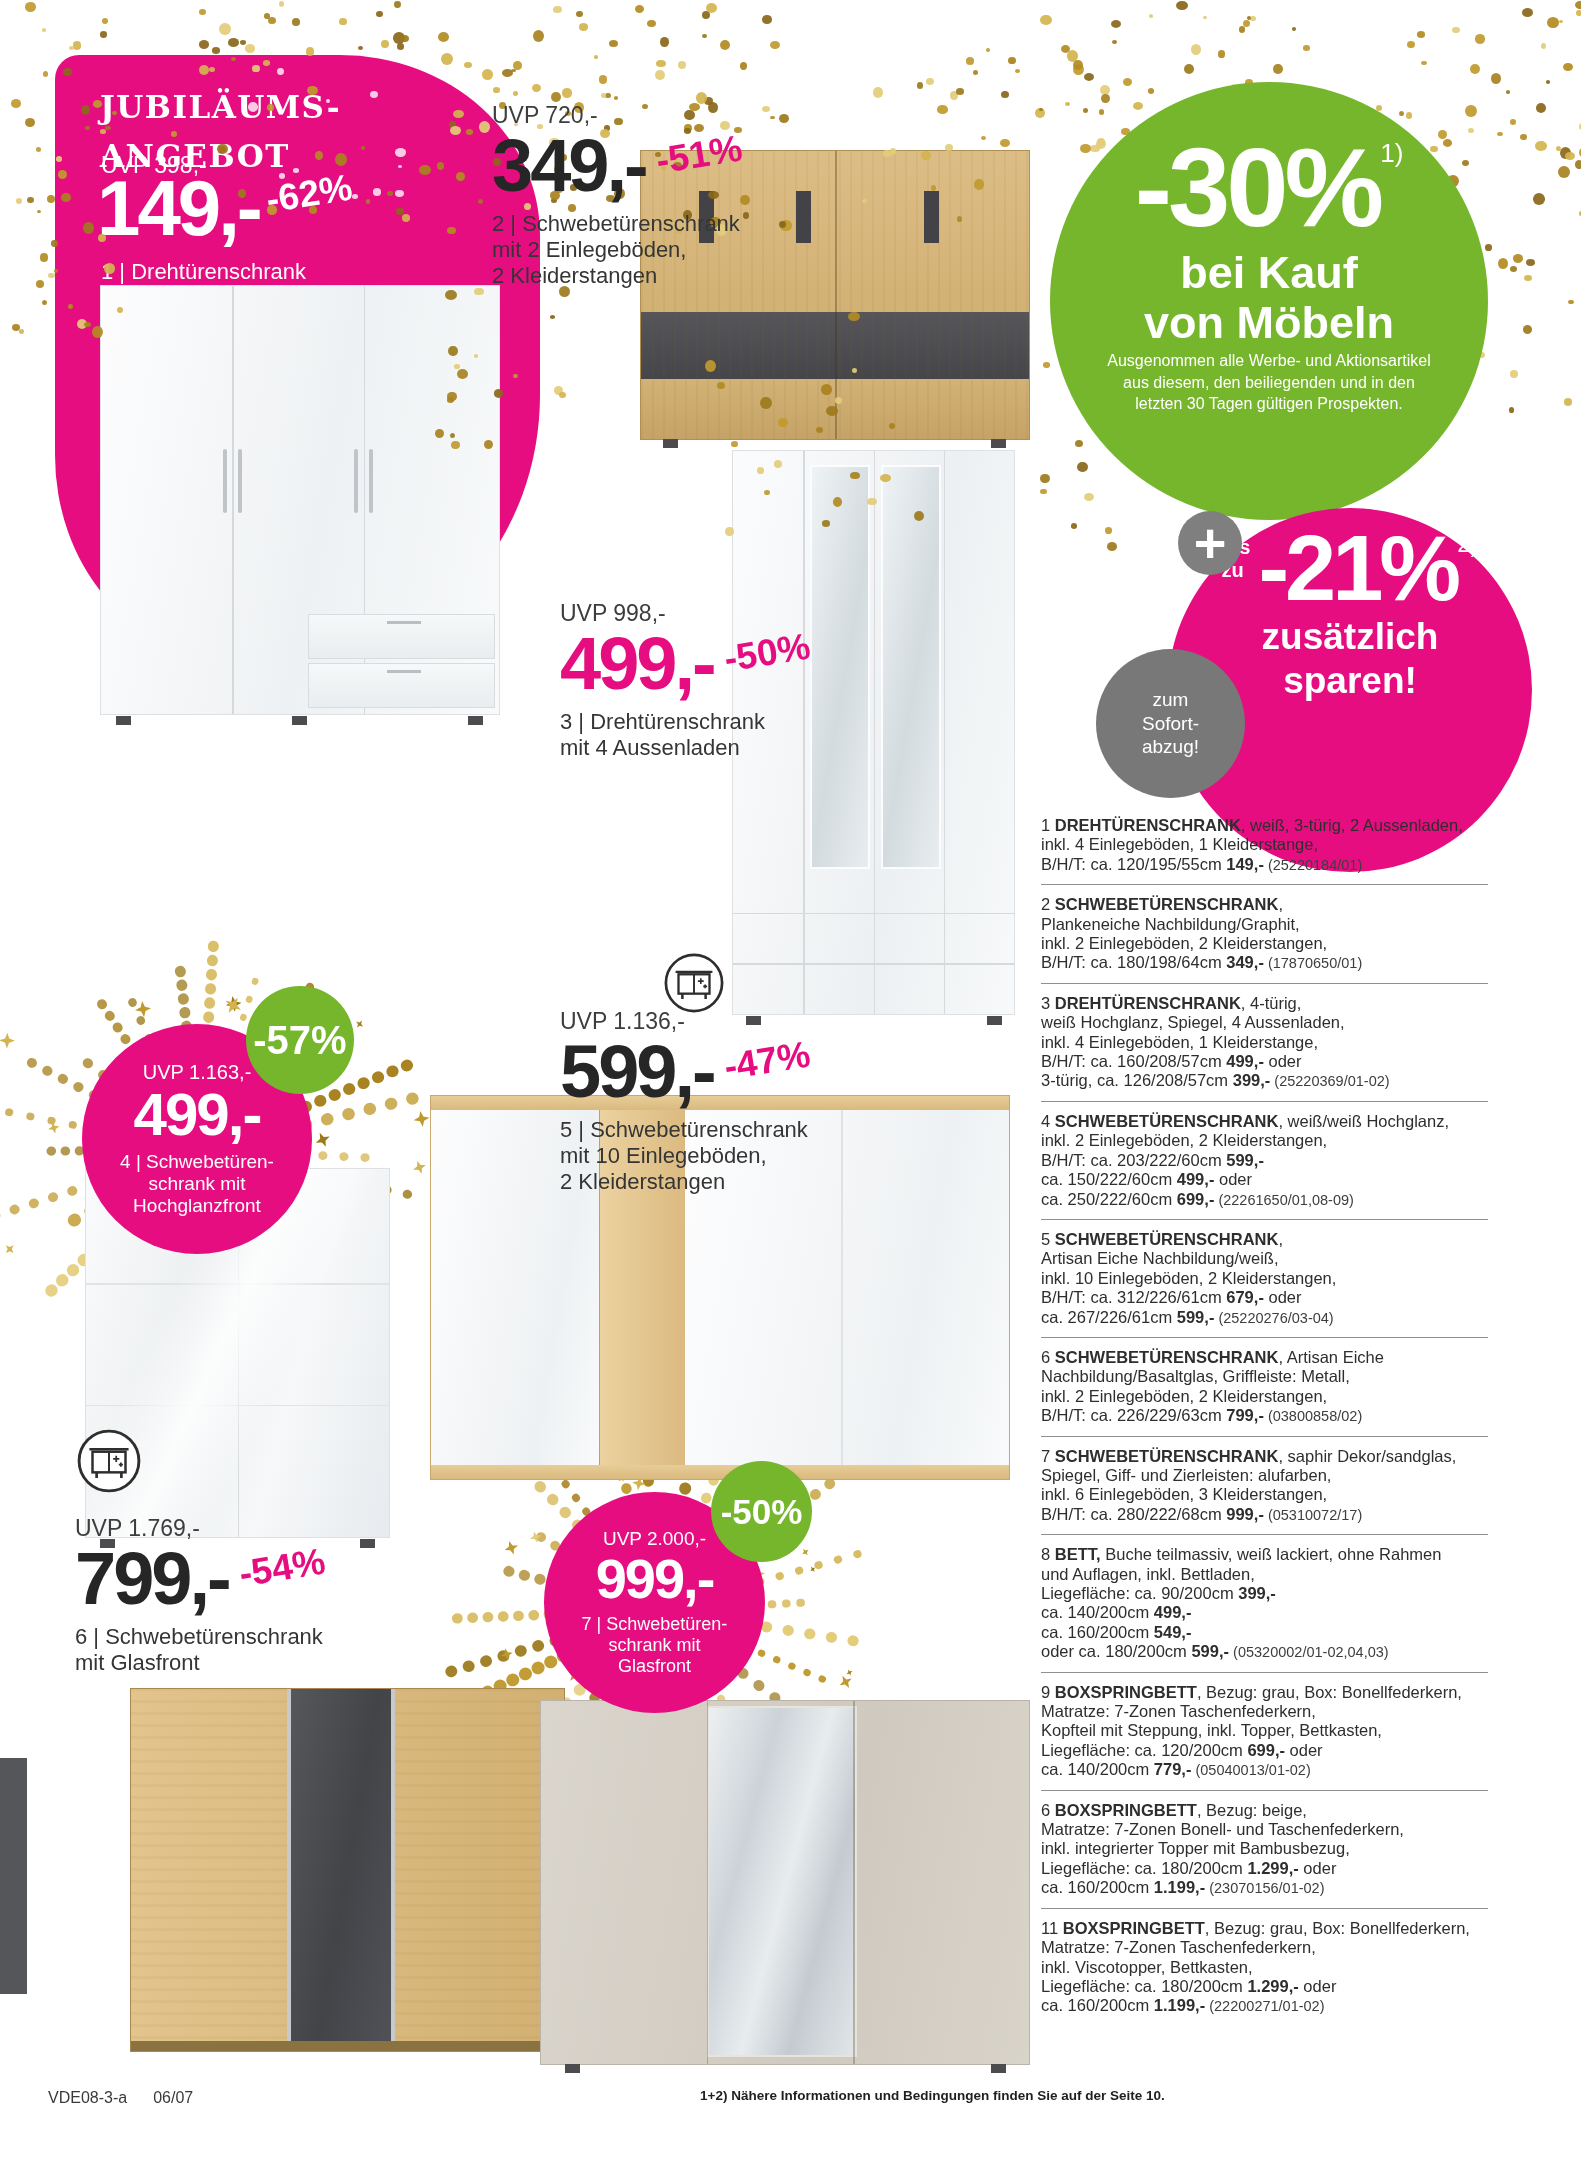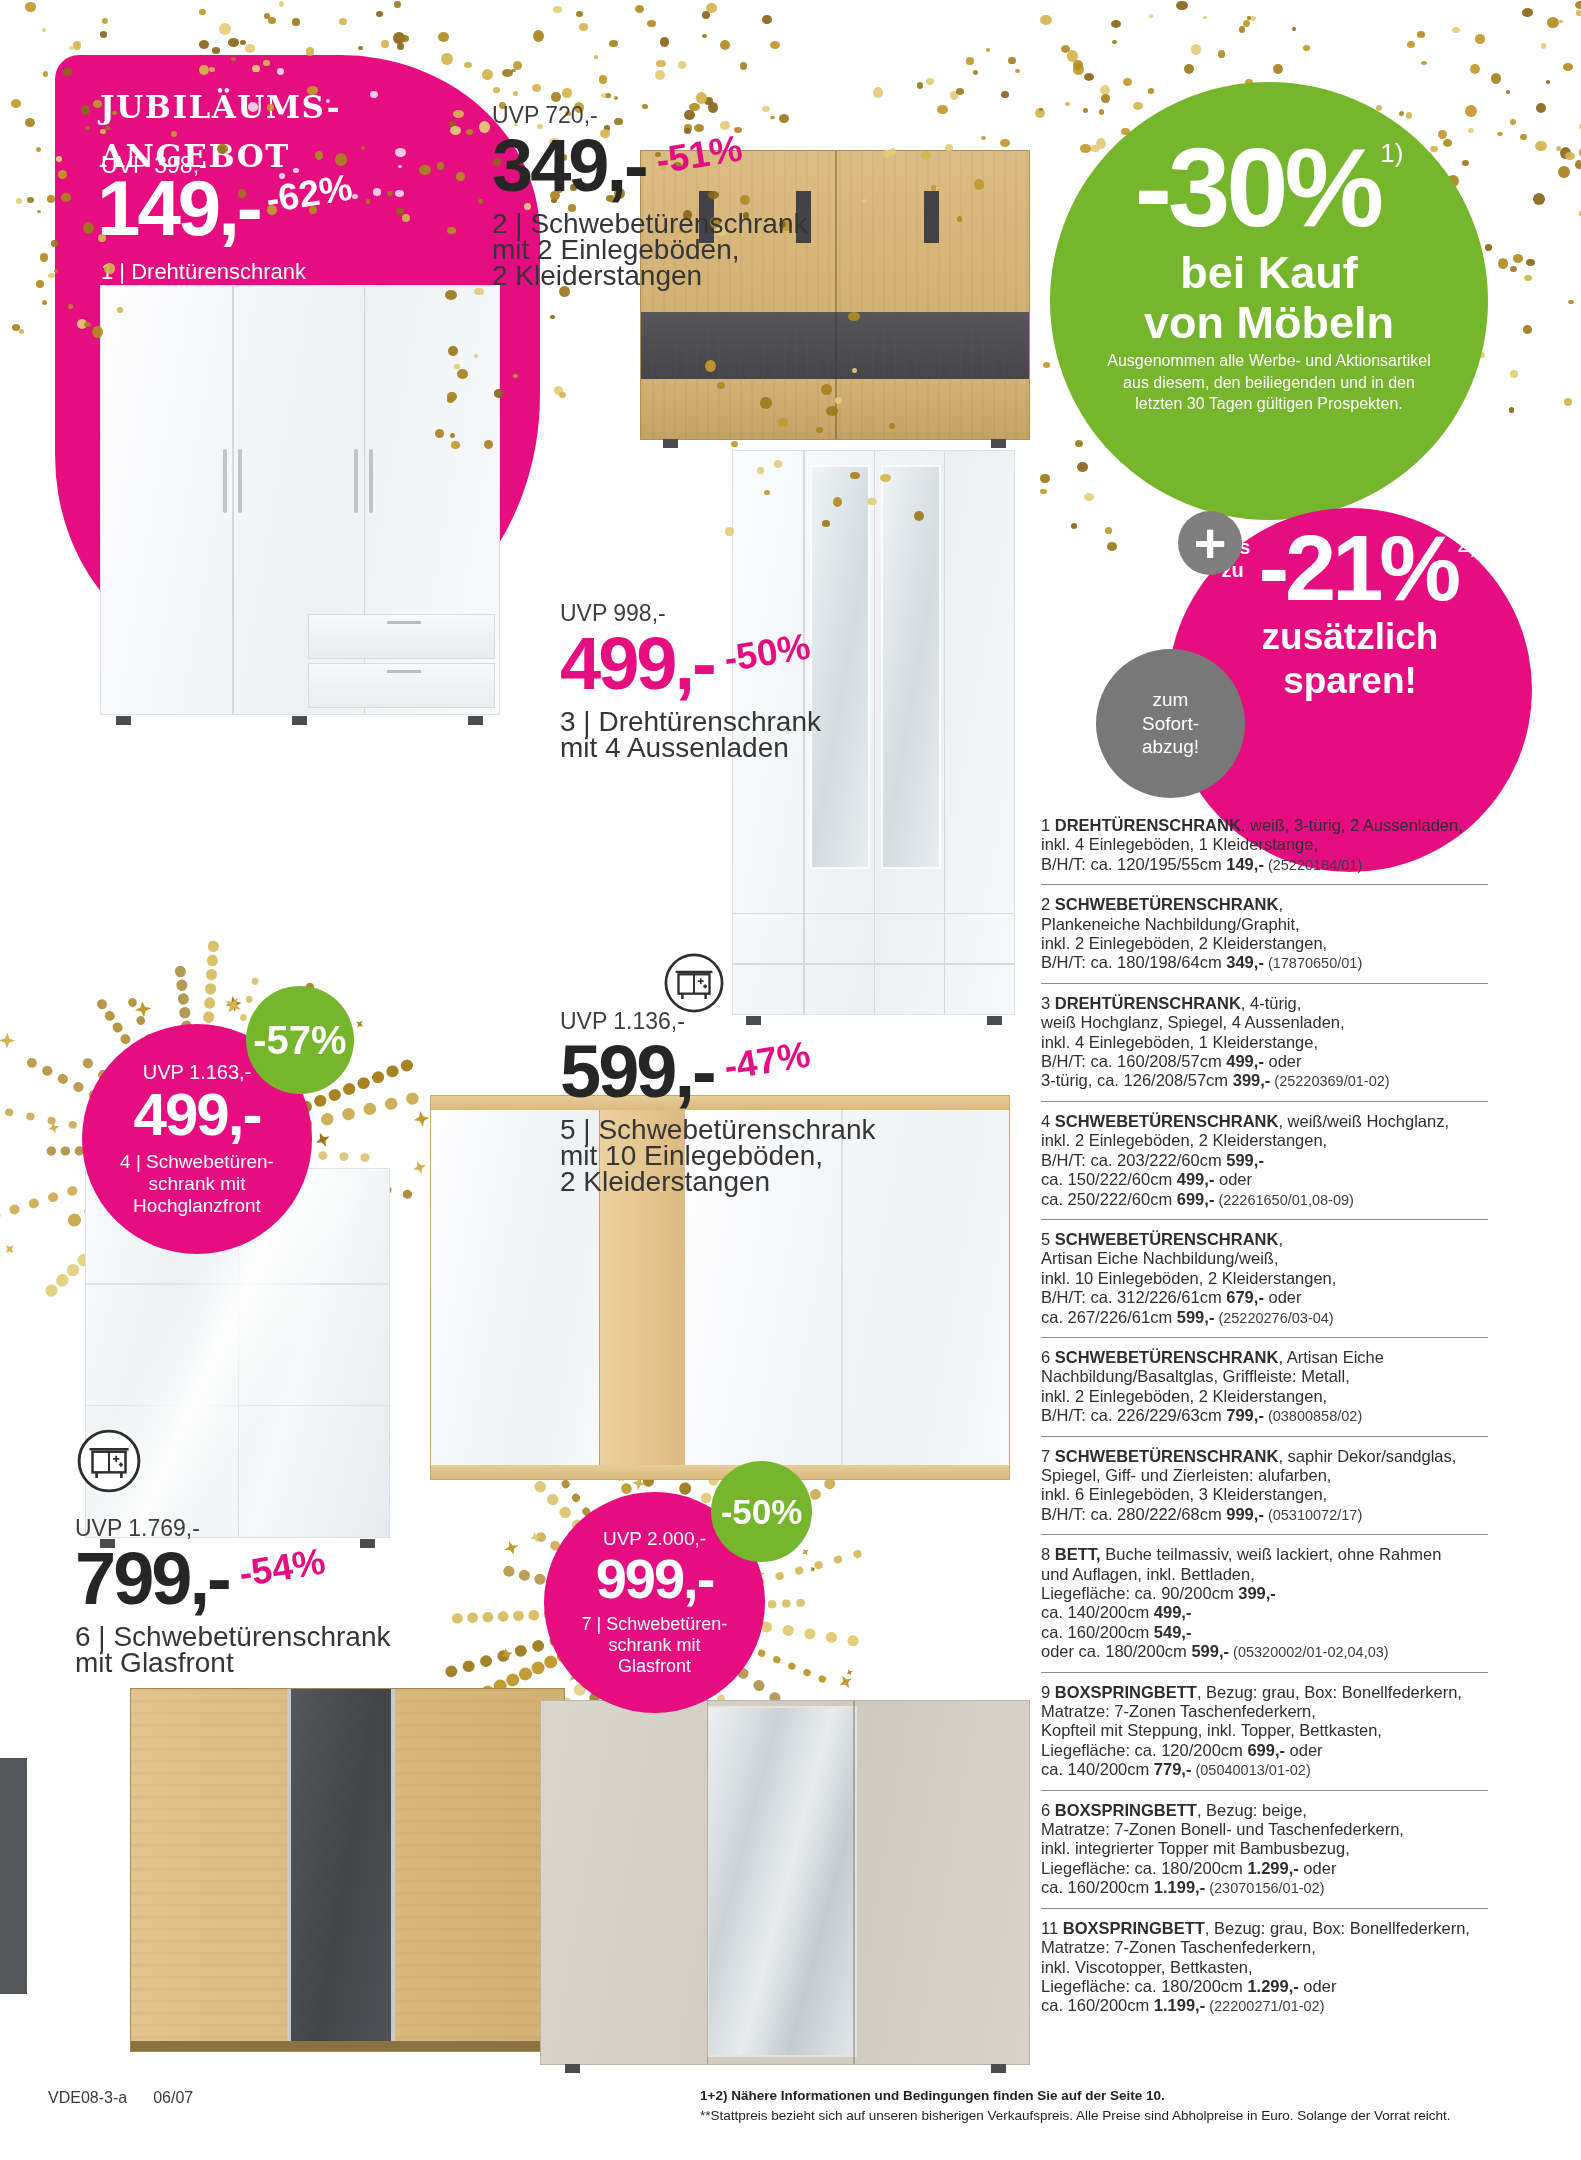--- a/index.html
+++ b/index.html
@@ -24,21 +24,21 @@
         margin:2px 0 0 6px;}
   .jub-desc{position:absolute;left:46px;top:203px;color:#fff;font-size:22px;line-height:27px;z-index:6;}
 
   
   .offer{position:absolute;z-index:5;}
   .offer .uvp{font-size:23px;color:#3d3d3d;margin-bottom:3px;}
   .offer .pricerow{display:flex;align-items:flex-start;}
   .offer .price{font-size:74px;font-weight:700;color:#262626;letter-spacing:-3px;line-height:.93;}
   .offer .disc{font-size:37px;font-weight:700;color:var(--pink);transform:rotate(-9deg);
         display:inline-block;margin:2px 0 0 10px;}
-  .offer .desc{font-size:28px;line-height:26px;color:#353535;margin-top:10px;white-space:nowrap;}
+  .offer .desc{font-size:22px;line-height:26px;color:#353535;margin-top:10px;white-space:nowrap;}
   .offer.pinkp .price{color:var(--pink);}
 
   
   .circle-offer{position:absolute;border-radius:50%;background:var(--pink);color:#fff;z-index:3;
         display:flex;flex-direction:column;align-items:center;justify-content:center;text-align:center;}
   .circle-offer .cuvp{font-size:20px;}
   .circle-offer .cprice{font-size:60px;font-weight:700;letter-spacing:-2px;line-height:1.02;}
   .circle-offer .cdesc{font-size:19px;line-height:22px;margin-top:6px;}
   .badge{position:absolute;border-radius:50%;background:var(--green);color:#fff;font-weight:700;
         display:flex;align-items:center;justify-content:center;z-index:4;}
@@ -1006,16 +1006,15 @@
       <i style="left: 955.7px; top: 88.2px; width: 8.6px; height: 7.1px; background: rgb(156, 122, 28);"></i>
       <i style="left: 872.5px; top: 87.2px; width: 10.7px; height: 10.6px; background: rgb(227, 204, 121);"></i>
       <i style="left: 937.3px; top: 104.9px; width: 10.5px; height: 8.7px; background: rgb(192, 154, 45);"></i>
     </div>
 
   <div class="footer-code">
     <span>VDE08-3-a</span><span>06/07</span>
   </div>
   <div class="footnotes">
     <div class="fb">1+2) Nähere Informationen und Bedingungen finden Sie auf der Seite 10.</div>
-    <div>**Stattpreis bezieht sich auf unseren bisherigen Verkaufspreis. Alle Preise sind Abholpreise in Euro. Solange der Vorrat reicht.</div>
   </div>
 
 </div>
 
 </body></html>

